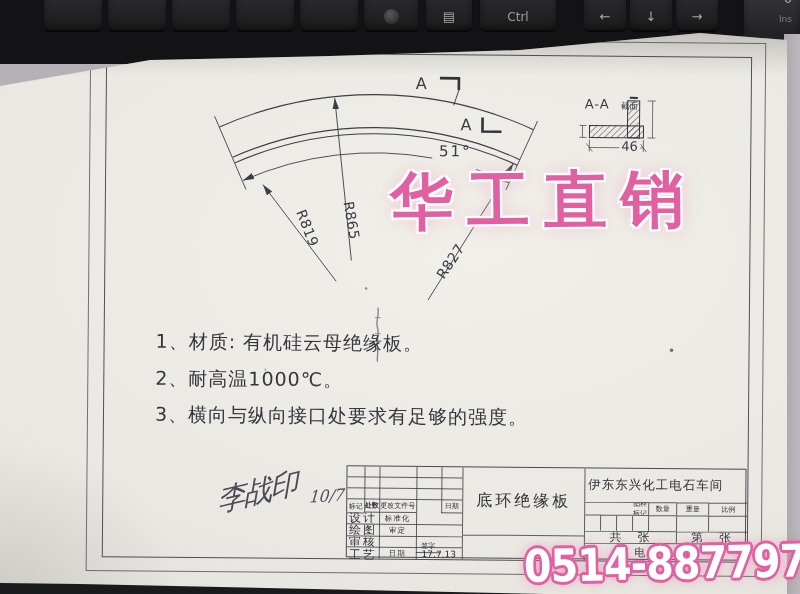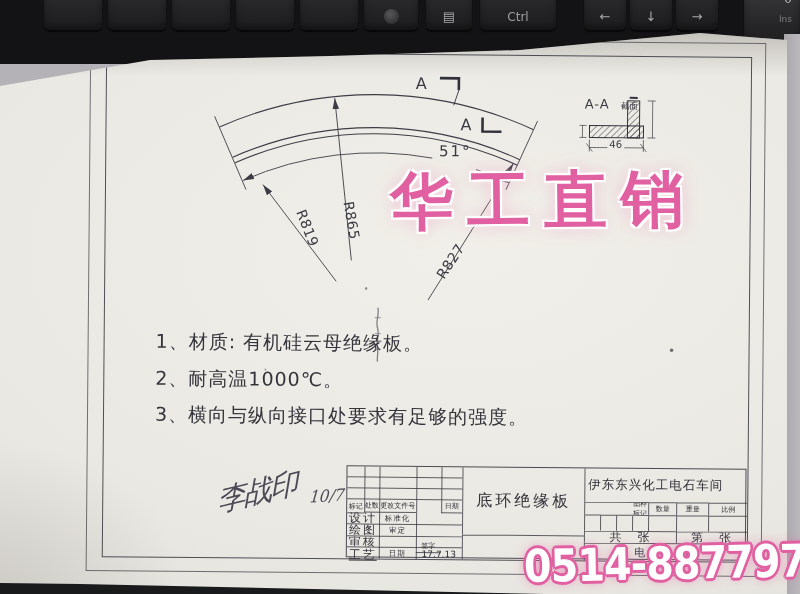--- a/index.html
+++ b/index.html
@@ -42,21 +42,21 @@
   .frame{position:absolute;border:1px solid rgba(70,70,80,.75);}
   .frame-outer{left:88px;top:40px;width:674px;height:532px;}
   .frame-inner{left:104px;top:54px;width:644px;height:504px;border-color:rgba(62,62,72,.9);}
   
   .dlabel{position:absolute;color:#3a3a44;}
   .cutA{font-size:16px;letter-spacing:1px;}
   .angle{font-size:15px;letter-spacing:2px;width:44px;text-align:center;}
   .rlabel{font-size:14px;width:46px;text-align:center;letter-spacing:.5px;}
   .secTitle{font-size:13px;letter-spacing:1px;}
   .secSub{font-size:8.5px;}
-  .secDim{font-size:10px;}
+  .secDim{font-size:13px;margin-left:12px;}
   
   .tech{position:absolute;color:#34343c;}
   .tech-h{left:164px;top:301px;font-size:17px;letter-spacing:2px;}
   .tech-i{font-size:19px;letter-spacing:1px;}
   .t1{left:156px;top:331px;}
   .t2{left:156px;top:368px;}
   .t3{left:156px;top:404px;}
   
   .sig{position:absolute;left:218px;top:466px;width:150px;height:72px;
     transform:rotate(-14deg) skewX(-10deg);color:#3a3947;opacity:.9;}
@@ -218,35 +218,35 @@
       <div class="cell" style="left:0;top:0;width:115px;height:11px;border-bottom:1px solid rgba(58,58,68,.8);"></div>
       <div class="cell" style="left:0;top:11px;width:115px;height:11px;border-bottom:1px solid rgba(58,58,68,.8);"></div>
       <div class="cell" style="left:0;top:22px;width:115px;height:11px;border-bottom:1px solid rgba(58,58,68,.8);"></div>
 
       <div class="cell" style="left:17px;top:0;width:1px;height:46px;background:rgba(58,58,68,.8);"></div>
       <div class="cell" style="left:32px;top:0;width:1px;height:92px;background:rgba(58,58,68,.8);"></div>
       <div class="cell" style="left:69px;top:0;width:1px;height:92px;background:rgba(58,58,68,.8);"></div>
       <div class="cell" style="left:94px;top:0;width:1px;height:46px;background:rgba(58,58,68,.8);"></div>
 
       <div class="cell fs7" style="left:0;top:33px;width:17px;height:14px;border-bottom:1px solid rgba(58,58,68,.8);">标记</div>
-      <div class="cell fs7" style="left:17px;top:33px;width:15px;height:13px;border-bottom:1px solid rgba(58,58,68,.8);">处数</div>
+      <div class="cell fs7" style="left:17px;top:33px;width:15px;height:13px;border-bottom:1px solid rgba(58,58,68,.8);font-weight:bold;">处数</div>
       <div class="cell fs7" style="left:32px;top:33px;width:37px;height:13px;border-bottom:1px solid rgba(58,58,68,.8);">更改文件号</div>
       <div class="cell fs7" style="left:69px;top:33px;width:25px;height:13px;border-bottom:1px solid rgba(58,58,68,.8);margin-top:40px;">签字</div>
       <div class="cell fs7" style="left:94px;top:33px;width:21px;height:13px;border-bottom:1px solid rgba(58,58,68,.8);">日期</div>
 
       <div class="cell fs8" style="left:0;top:46px;width:32px;height:12px;border-bottom:1px solid rgba(58,58,68,.8);">设计</div>
       <div class="cell fs75" style="left:32px;top:46px;width:37px;height:12px;border-bottom:1px solid rgba(58,58,68,.8);">标准化</div>
       <div class="cell" style="left:69px;top:46px;width:46px;height:12px;border-bottom:1px solid rgba(58,58,68,.8);"></div>
       <div class="cell fs8" style="left:0;top:58px;width:32px;height:12px;border-bottom:1px solid rgba(58,58,68,.8);">绘图</div>
       <div class="cell fs75" style="left:32px;top:58px;width:37px;height:12px;border-bottom:1px solid rgba(58,58,68,.8);">审定</div>
       <div class="cell" style="left:69px;top:58px;width:46px;height:12px;border-bottom:1px solid rgba(58,58,68,.8);"></div>
       <div class="cell fs8" style="left:0;top:70px;width:32px;height:11px;border-bottom:1px solid rgba(58,58,68,.8);">审核</div>
       <div class="cell fs75" style="left:32px;top:70px;width:37px;height:11px;border-bottom:1px solid rgba(58,58,68,.8);"></div>
       <div class="cell" style="left:69px;top:70px;width:46px;height:11px;border-bottom:1px solid rgba(58,58,68,.8);"></div>
-      <div class="cell fs8" style="left:0;top:81px;width:32px;height:14px;text-decoration:underline;">工艺</div>
+      <div class="cell fs8" style="left:0;top:81px;width:32px;height:14px;">工艺</div>
       <div class="cell fs75" style="left:32px;top:81px;width:37px;height:11px;">日期</div>
       <div class="cell fs9" style="left:69px;top:81px;width:46px;height:11px;">17.7.13</div>
 
       <div class="cell pname bl" style="left:115px;top:0;width:122px;height:67px;">底环绝缘板</div>
       <div class="cell bl" style="left:115px;top:67px;width:122px;height:25px;border-top:1px solid rgba(58,58,68,.8);"></div>
 
       <div class="cell company bl" style="left:237px;top:0;width:163px;height:33px;">伊东东兴化工电石车间</div>
       <div class="cell fs7 bl bt" style="left:237px;top:33px;width:64px;height:13px;padding-left:48px;">图样标记</div>
       <div class="cell fs7 bl bt" style="left:301px;top:33px;width:28px;height:13px;">数量</div>
       <div class="cell fs7 bl bt" style="left:329px;top:33px;width:32px;height:13px;">重量</div>

